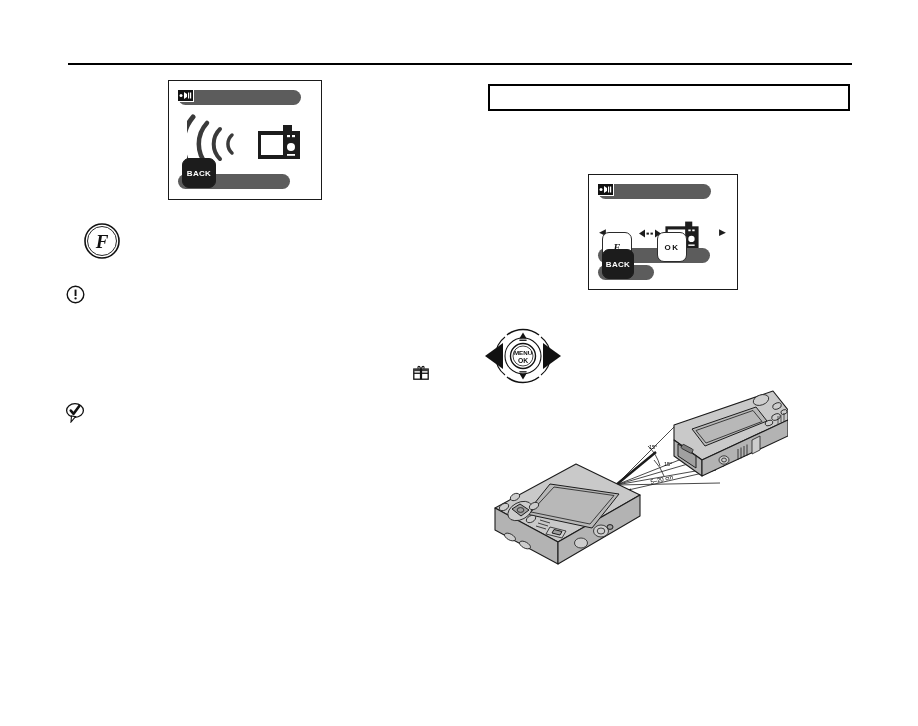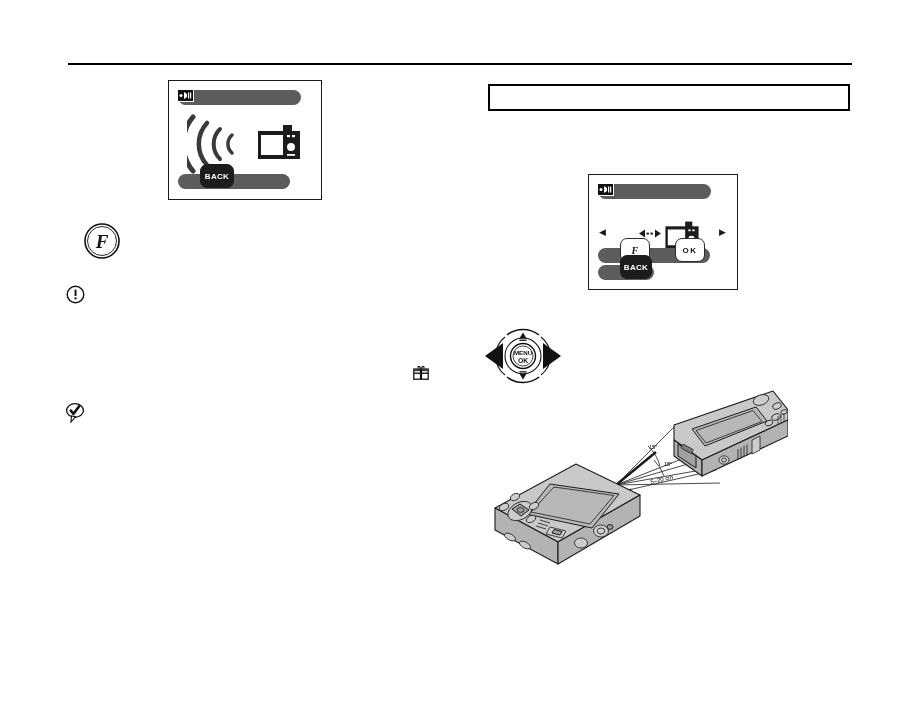--- a/index.html
+++ b/index.html
@@ -65,33 +65,32 @@
     border: 1.5px solid #fff;
     box-sizing: border-box;
     display: flex;
     align-items: center;
     justify-content: center;
   }
   .ir-badge svg { display:block; }
 
   .pill {
     position: absolute;
-    height: 24px;
+    height: 30px;
     border-radius: 7px;
     background: #ffffff;
     border: 1.2px solid #2b2b2b;
     display: flex;
     align-items: center;
     justify-content: center;
     font-size: 8px;
     font-weight: bold;
     letter-spacing: 0.3px;
     color: #111;
     box-sizing: border-box;
-    margin-left: 18px;
   }
   .pill.dark {
     background: #1c1c1c;
     color: #ffffff;
     border-color: #1c1c1c;
   }
   .pill.italic {
     font-style: italic;
     font-family: "Liberation Serif", serif;
     font-size: 10px;

